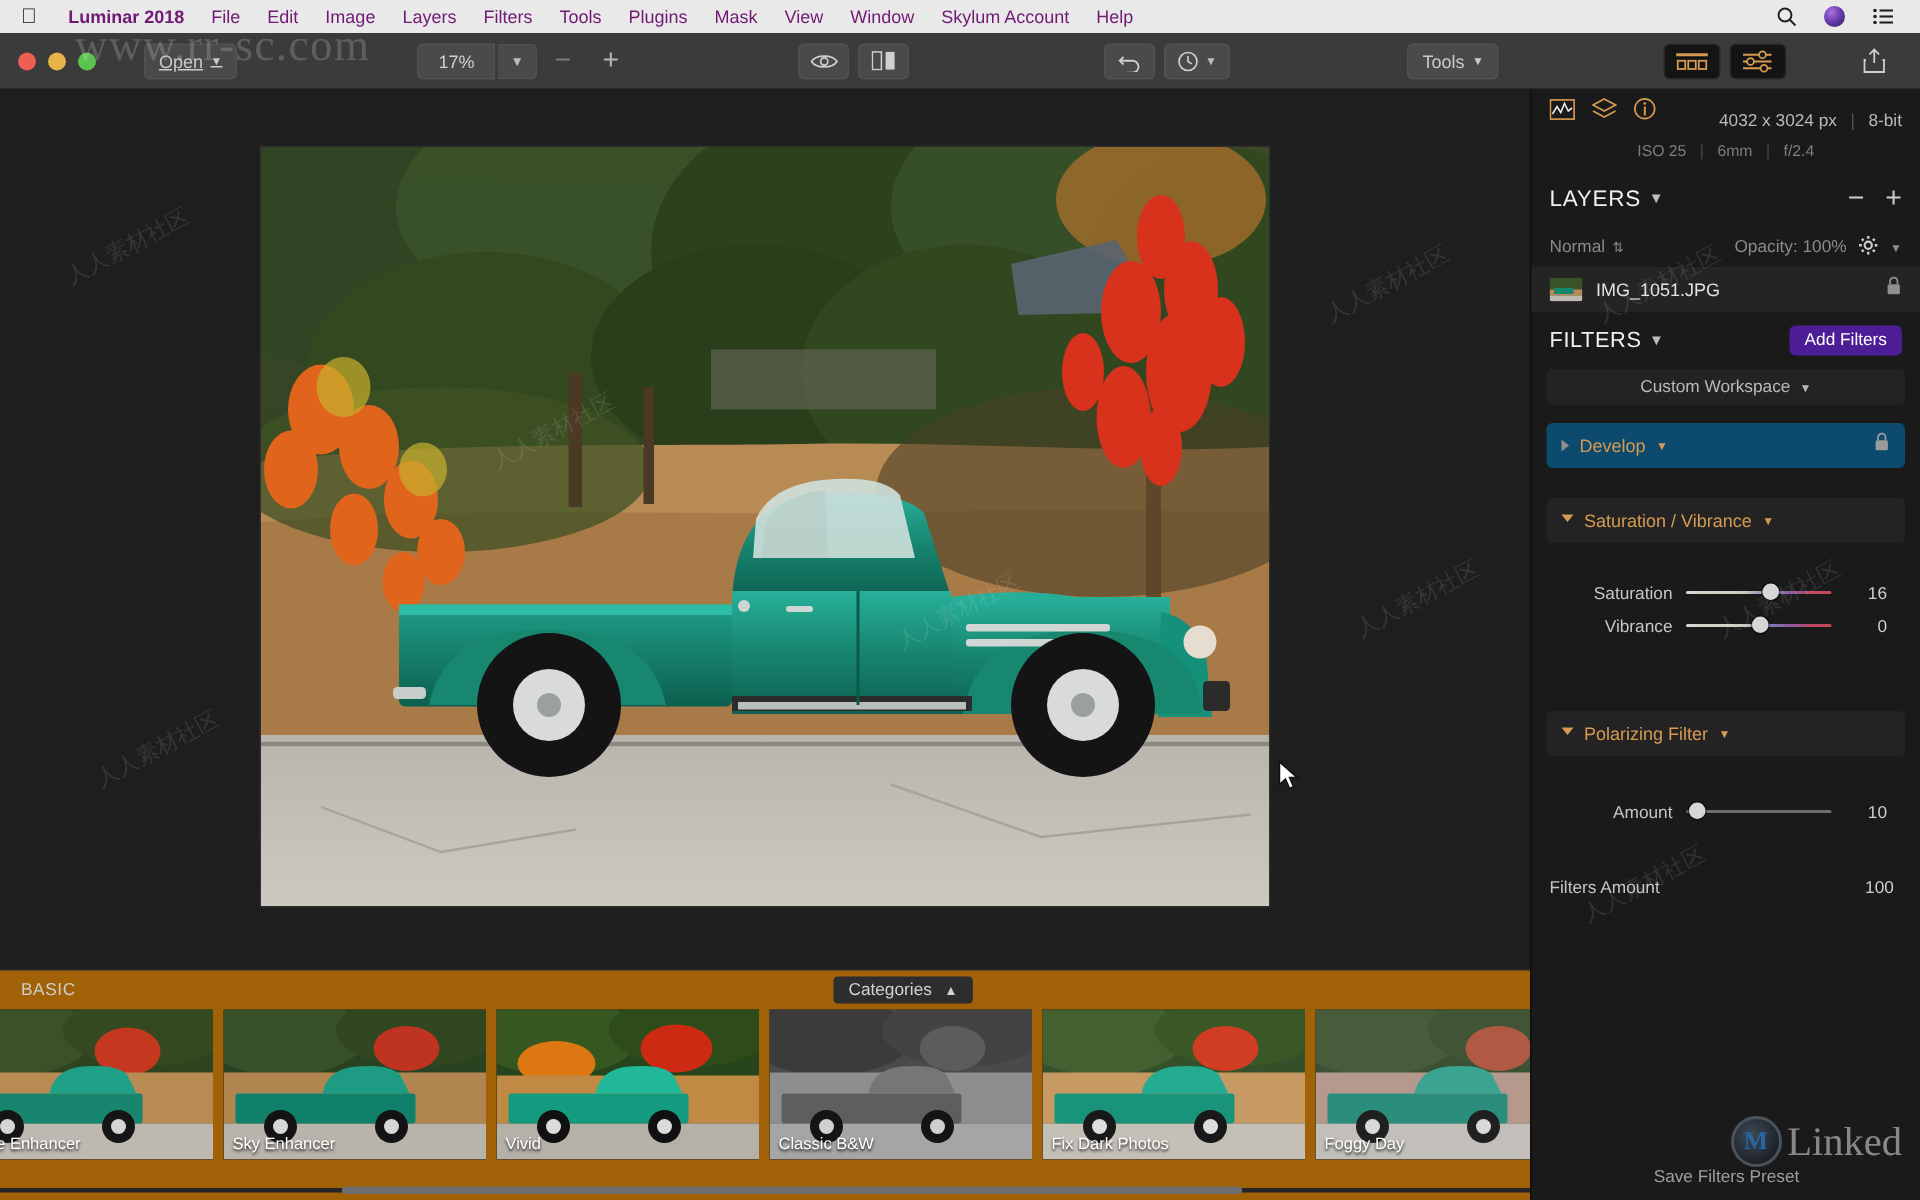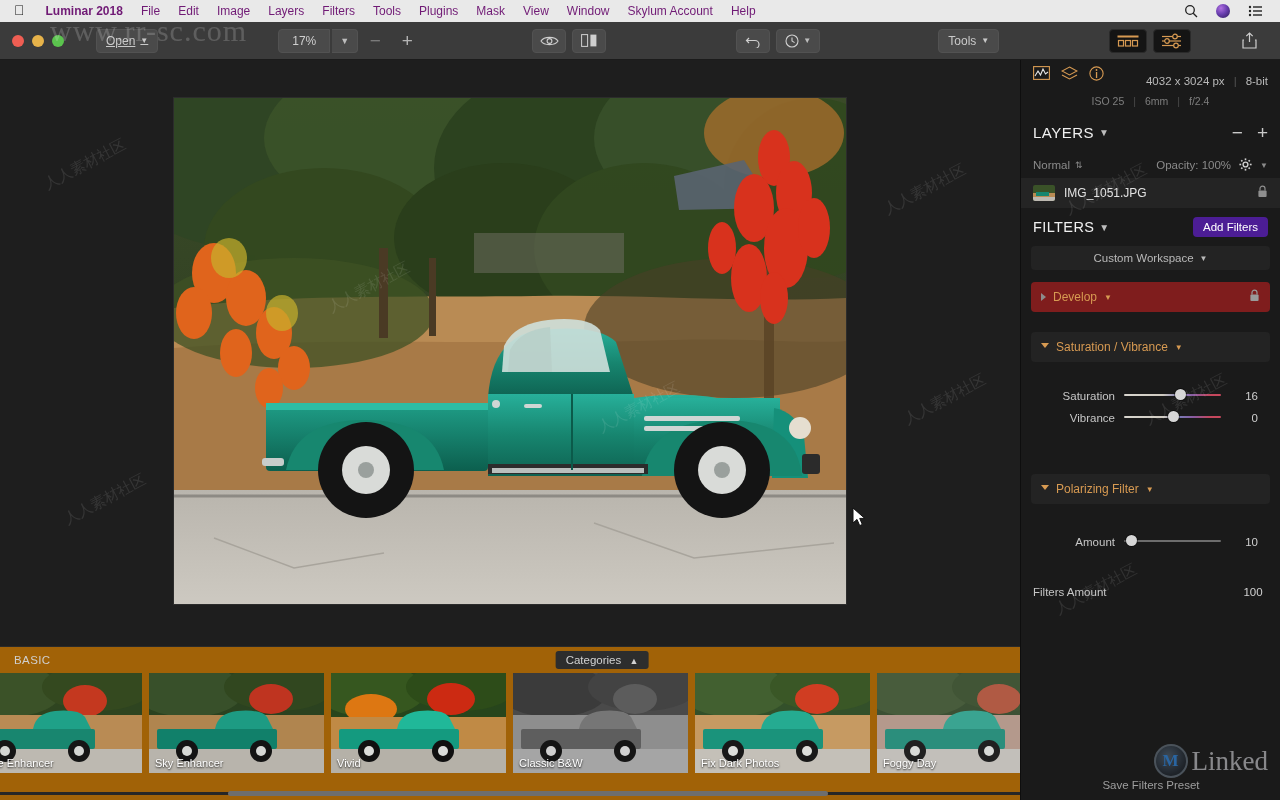--- a/index.html
+++ b/index.html
@@ -125,21 +125,21 @@
 
   .filters-head{ height:38px; display:flex; align-items:center; padding:0 12px; }
   .filters-head .t{ font-size:14.5px; color:#f0f0f0; letter-spacing:.4px;}
   .add-filters{ margin-left:auto; background:#4c1d95; color:#fff; font-size:11.5px;
                 border-radius:4px; padding:4px 10px; }
 
   .workspace{ margin:0 10px; height:24px; background:#232323; border-radius:4px;
               display:flex; align-items:center; justify-content:center; gap:6px;
               font-size:11.5px; color:#b9b9b9;}
 
-  .fgroup{ margin:9px 10px 0 10px; background:#7f1d1d; border-radius:4px; }
+  .fgroup{ margin:9px 10px 0 10px; background:#0c4a6e; border-radius:4px; }
   .fgroup .ghead{ height:30px; display:flex; align-items:center; padding:0 10px; gap:7px;}
   .fgroup .ghead .nm{ color:#d79a52; font-size:12px; }
   .fgroup .ghead .lock{ margin-left:auto;}
   .tri{ width:0;height:0; border-left:5px solid #8d8d8d; border-top:4px solid transparent;
         border-bottom:4px solid transparent;}
   .tri.down{ border-left:4px solid transparent; border-right:4px solid transparent;
              border-top:5px solid #d79a52; }
 
   .sliders{ padding:18px 12px 8px 12px;}
   .srow{ display:flex; align-items:flex-end; height:22px; gap:9px; }

